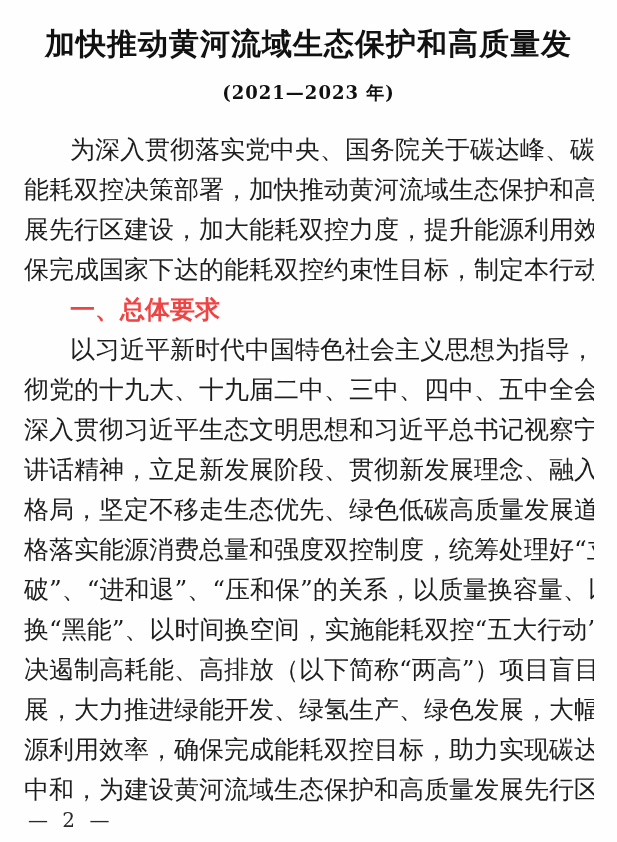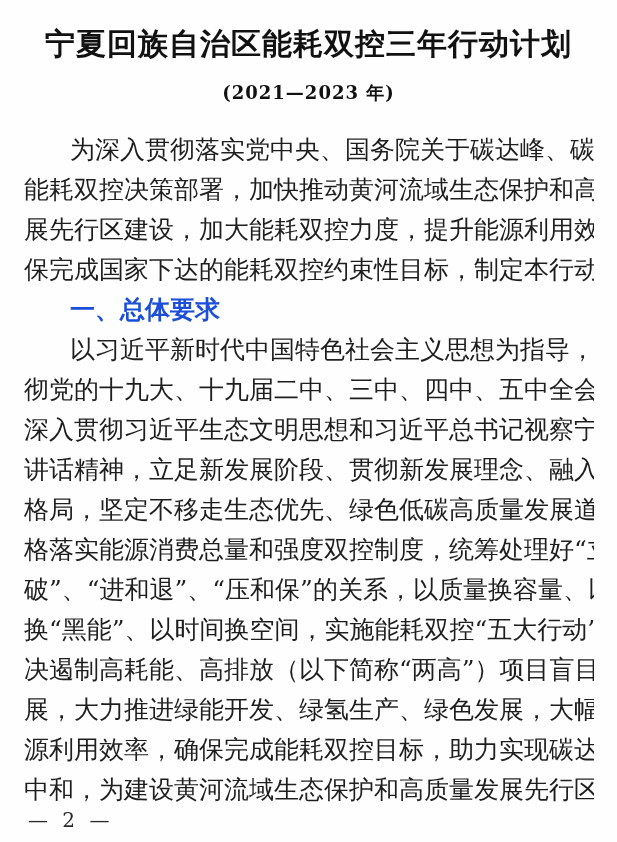--- a/index.html
+++ b/index.html
@@ -52,39 +52,39 @@
   .line.indent {
     padding-left: 46px;
   }
   .section-heading {
     font-family: "DejaVu Sans", "Liberation Sans", sans-serif;
     font-weight: bold;
     font-size: 25px;
     line-height: 40px;
     height: 40px;
     padding-left: 46px;
-    color: #1d4ed8;
+    color: #ef4444;
     text-align: left;
     text-align-last: left;
   }
   .page-number {
     position: absolute;
     left: 28px;
     bottom: 10px;
     font-size: 20px;
     letter-spacing: 4px;
     color: #2a2a2a;
   }
 </style>
 </head>
 <body>
 
 <div class="page">
 
-  <div class="doc-title">宁夏回族自治区能耗双控三年行动计划</div>
+  <div class="doc-title">加快推动黄河流域生态保护和高质量发</div>
   <div class="doc-subtitle">(2021—2023 年)</div>
 
   <div class="body-block">
 
     <div class="line indent">为深入贯彻落实党中央、国务院关于碳达峰、碳中和及</div>
     <div class="line">能耗双控决策部署，加快推动黄河流域生态保护和高质量发</div>
     <div class="line">展先行区建设，加大能耗双控力度，提升能源利用效率，确</div>
     <div class="line">保完成国家下达的能耗双控约束性目标，制定本行动计划。</div>
 
     <div class="section-heading">一、总体要求</div>

